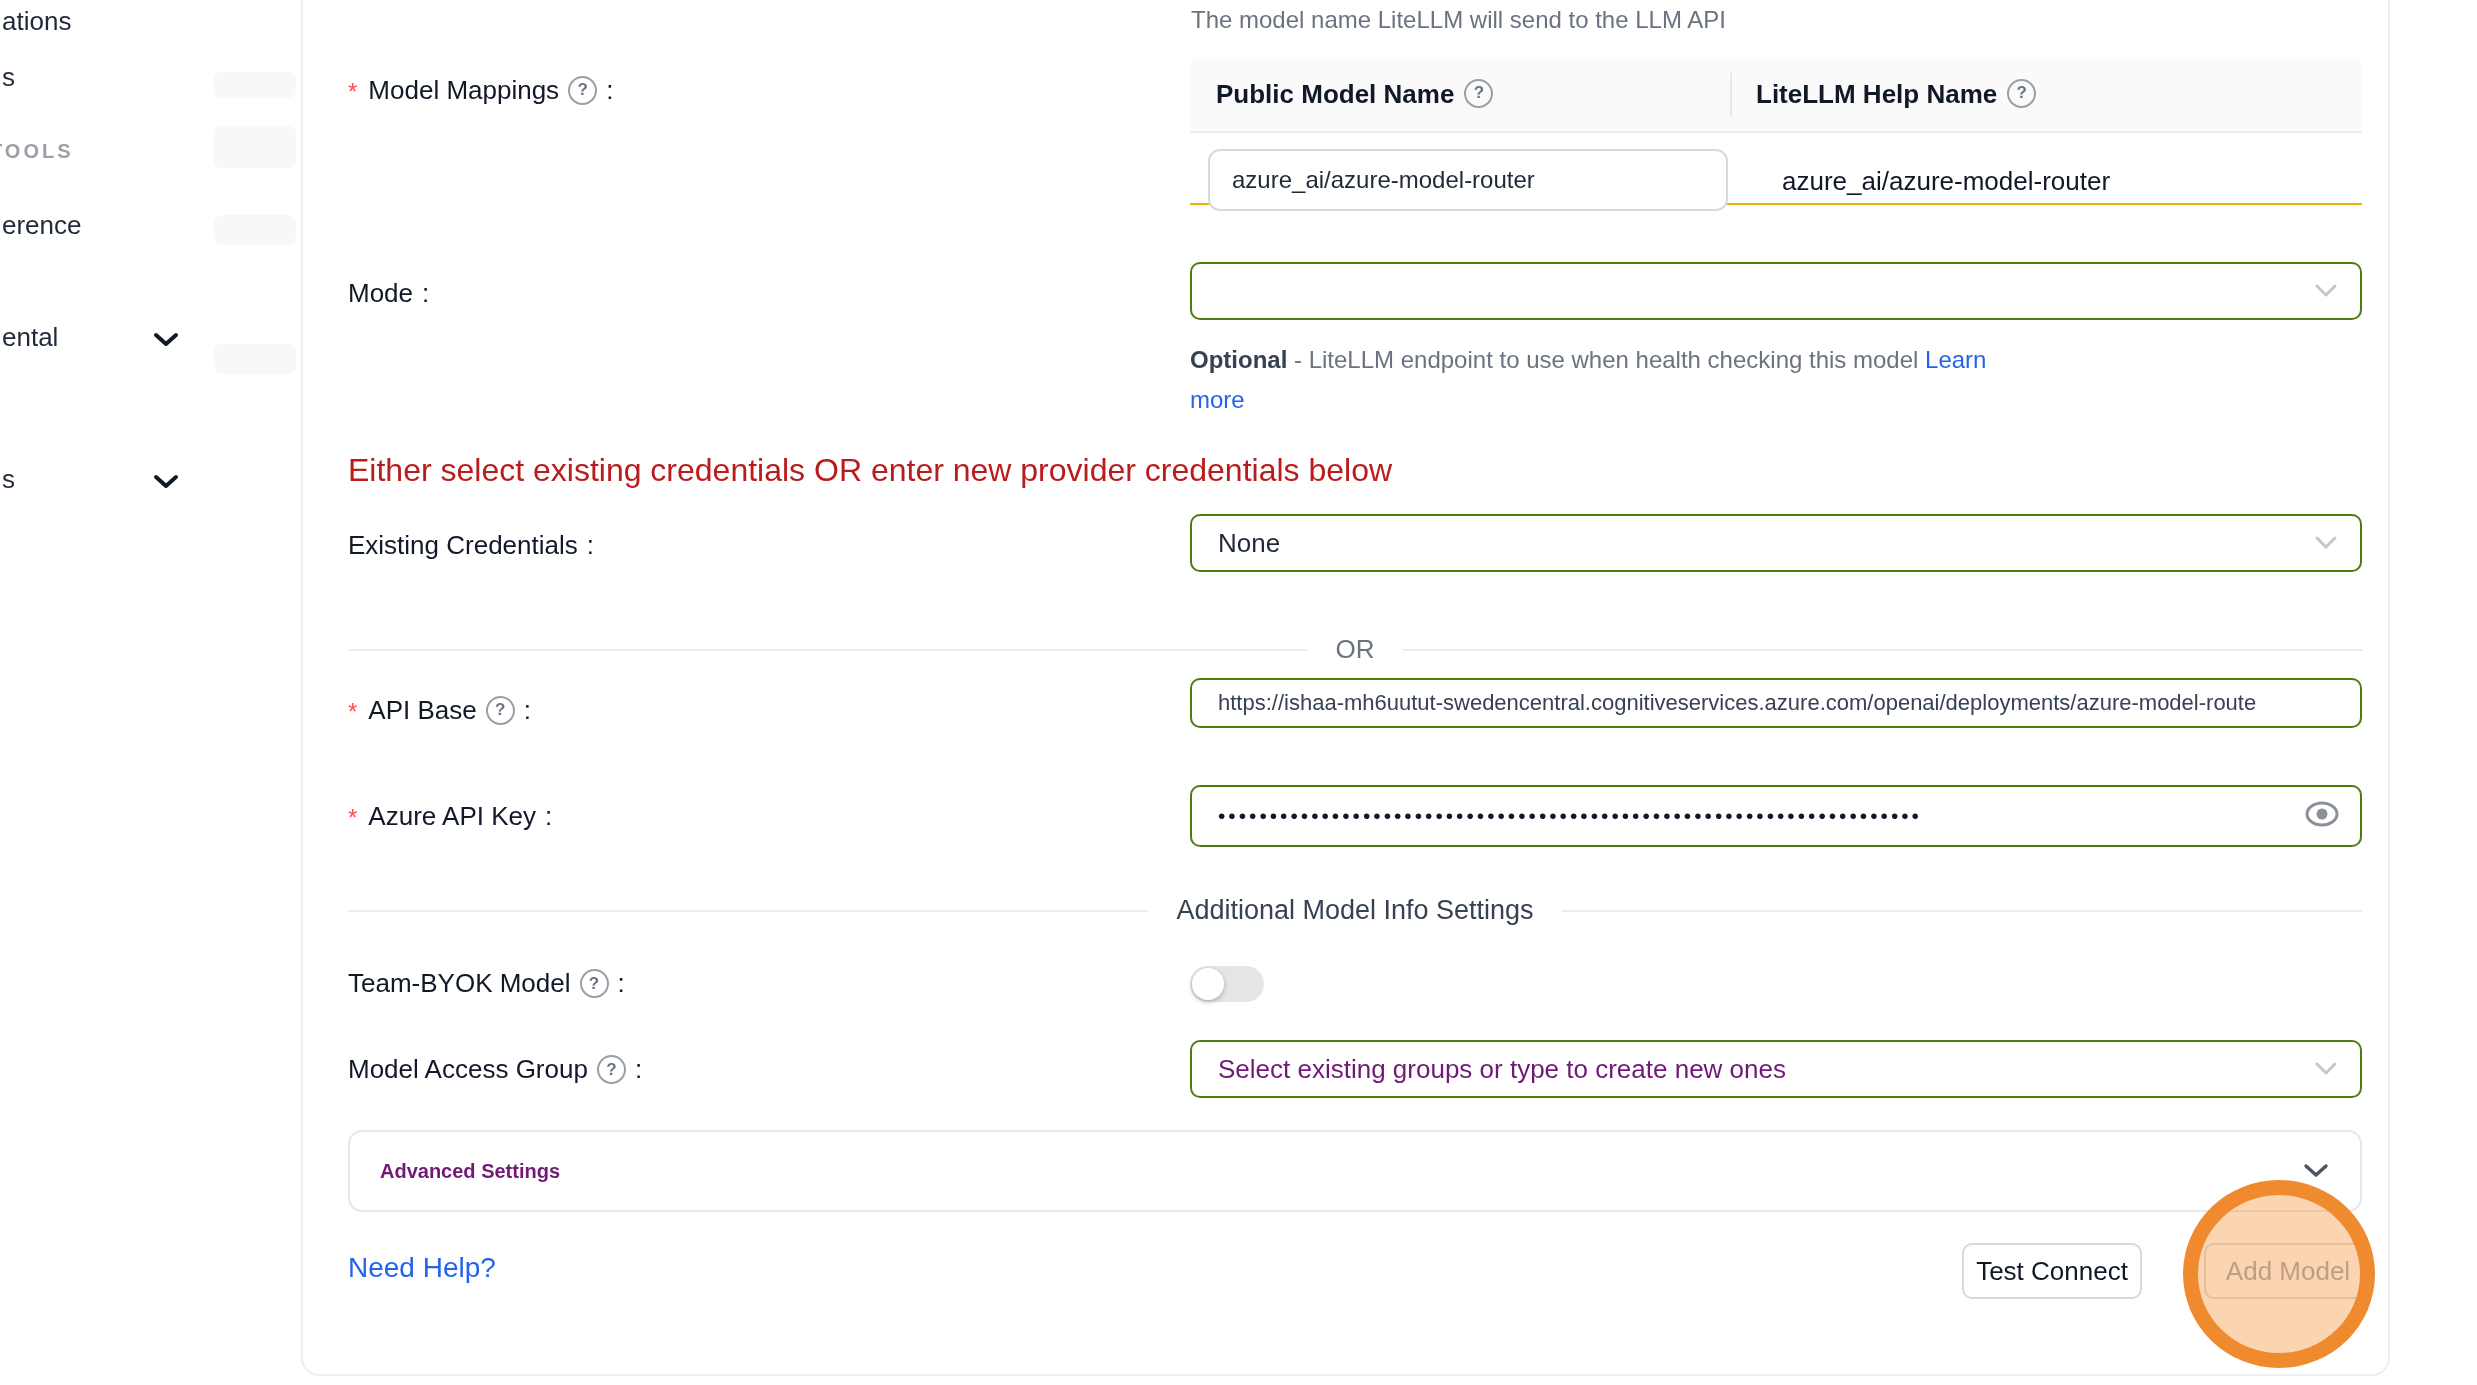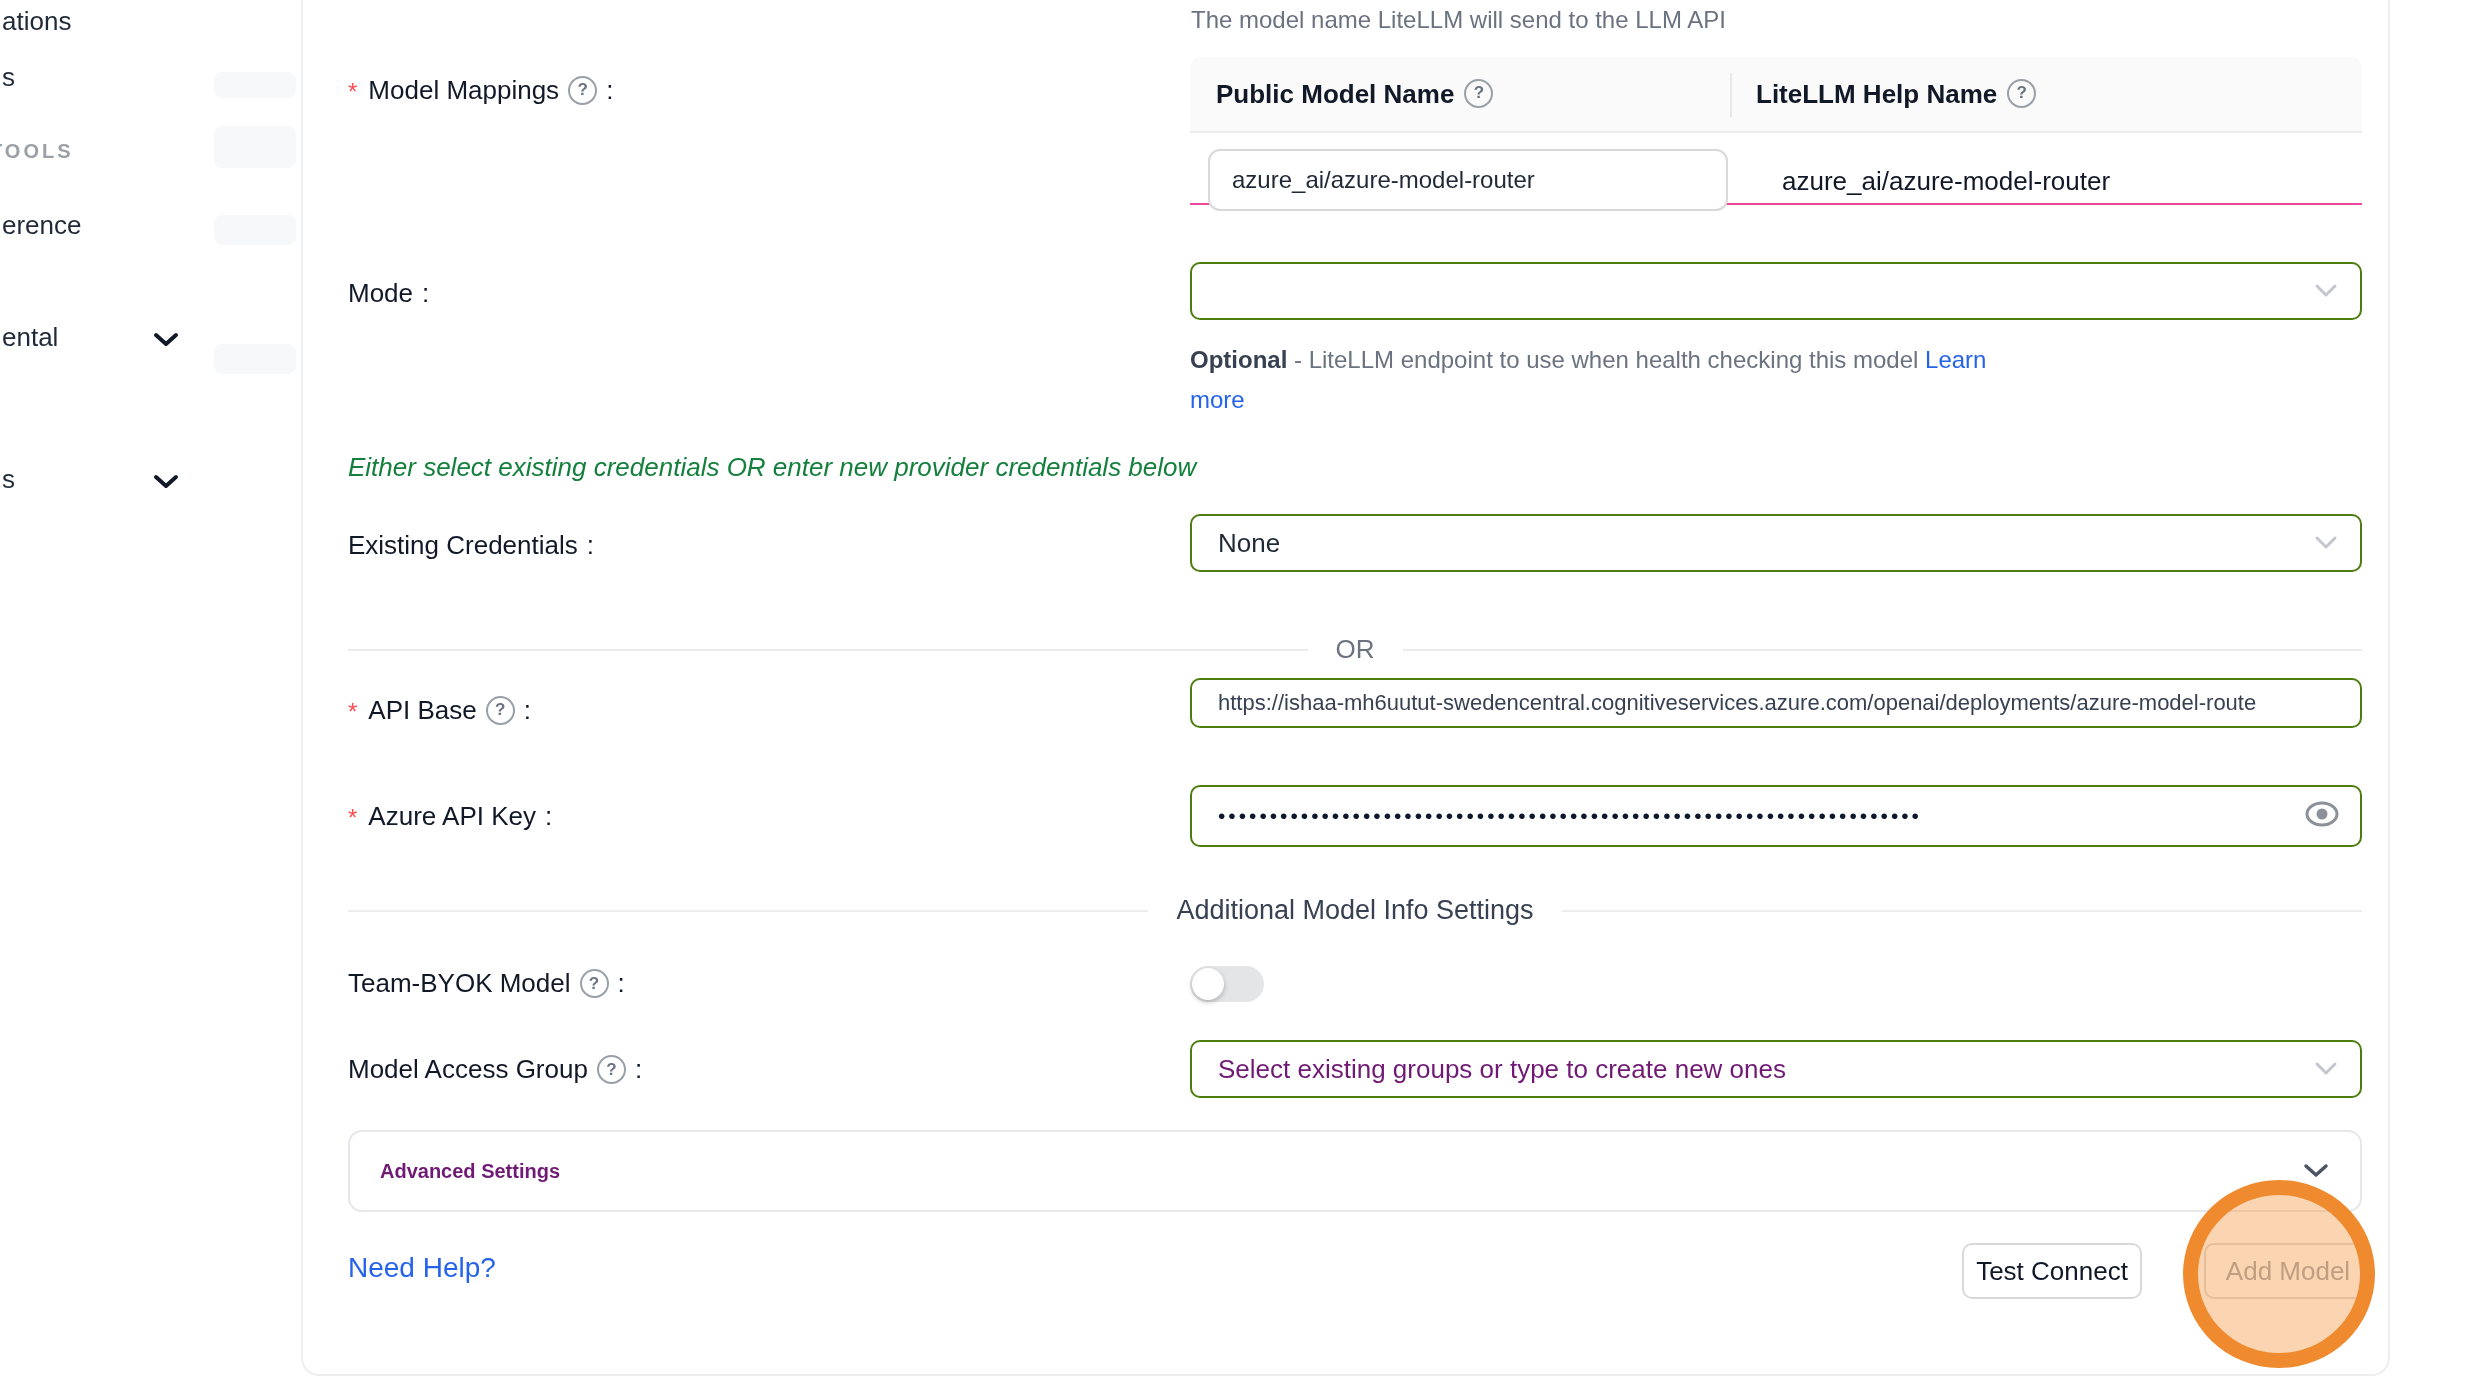--- a/index.html
+++ b/index.html
@@ -33,21 +33,21 @@
   .chevron-down { position:absolute; right:22px; top:50%; transform:translateY(-50%); }
 
   
   .map-table { position:absolute; left:1190px; top:57px; width:1172px; }
   .map-header { position:relative; display:flex; background:#fafafa; height:76px;
     border-radius:10px 10px 0 0; border-bottom:2px solid #ededf0; align-items:center; }
   .map-header .cell { font-size:26px; font-weight:700; color:#111827;
     display:flex; align-items:flex-start; gap:10px; padding-left:26px; }
   .map-header .c1 { width:540px; }
   .col-sep { position:absolute; left:540px; top:16px; width:2px; height:44px; background:#e8e9eb; }
-  .map-row { position:relative; height:72px; border-bottom:2px solid #ec4899; }
+  .map-row { position:relative; height:72px; border-bottom:2px solid #eab308; }
   .map-input { position:absolute; left:18px; top:16px; width:520px; height:62px;
     border:2px solid #d9d9d9; border-radius:12px; font-size:24px; color:#1f2937;
     padding:0 22px; outline:none; font-family:"Liberation Sans",sans-serif; background:#fff;}
   .map-cell2 { position:absolute; left:566px; top:0; height:96px; display:flex;
     align-items:center; padding-left:26px; font-size:26px; color:#111827; }
 
   .note { position:absolute; left:1190px; top:340px; width:850px;
     font-size:24px; line-height:40px; color:#6b7280; }
   .note b { color:#374151; }
   .link { color:#2563eb; cursor:pointer; }
@@ -144,21 +144,21 @@
 <div class="select-box" style="left:1190px; top:262px; width:1172px;">
   <span class="select-value"></span>
   <svg class="chevron-down" width="24" height="16" viewBox="0 0 24 16">
     <polyline points="3,3 12,12 21,3" fill="none" stroke="#c3c7cd" stroke-width="3" stroke-linecap="round" stroke-linejoin="round"></polyline>
   </svg>
 </div>
 <div class="note">
   <b>Optional</b><span> - LiteLLM endpoint to use when health checking this model </span><span class="link">Learn more</span>
 </div>
 
-<div class="help-text" style="left:348px; top:452px; color:#15803d; font-size:26px;font-style:italic;">Either select existing credentials OR enter new provider credentials below</div>
+<div class="help-text" style="left:348px; top:452px; color:#b91c1c; font-size:32px;">Either select existing credentials OR enter new provider credentials below</div>
 
 <div class="form-label" style="left:348px; top:530px;">
   <span>Existing Credentials</span>
   <span class="colon">:</span>
 </div>
 <div class="select-box" style="left:1190px; top:514px; width:1172px;">
   <span class="select-value">None</span>
   <svg class="chevron-down" width="24" height="16" viewBox="0 0 24 16">
     <polyline points="3,3 12,12 21,3" fill="none" stroke="#c3c7cd" stroke-width="3" stroke-linecap="round" stroke-linejoin="round"></polyline>
   </svg>

